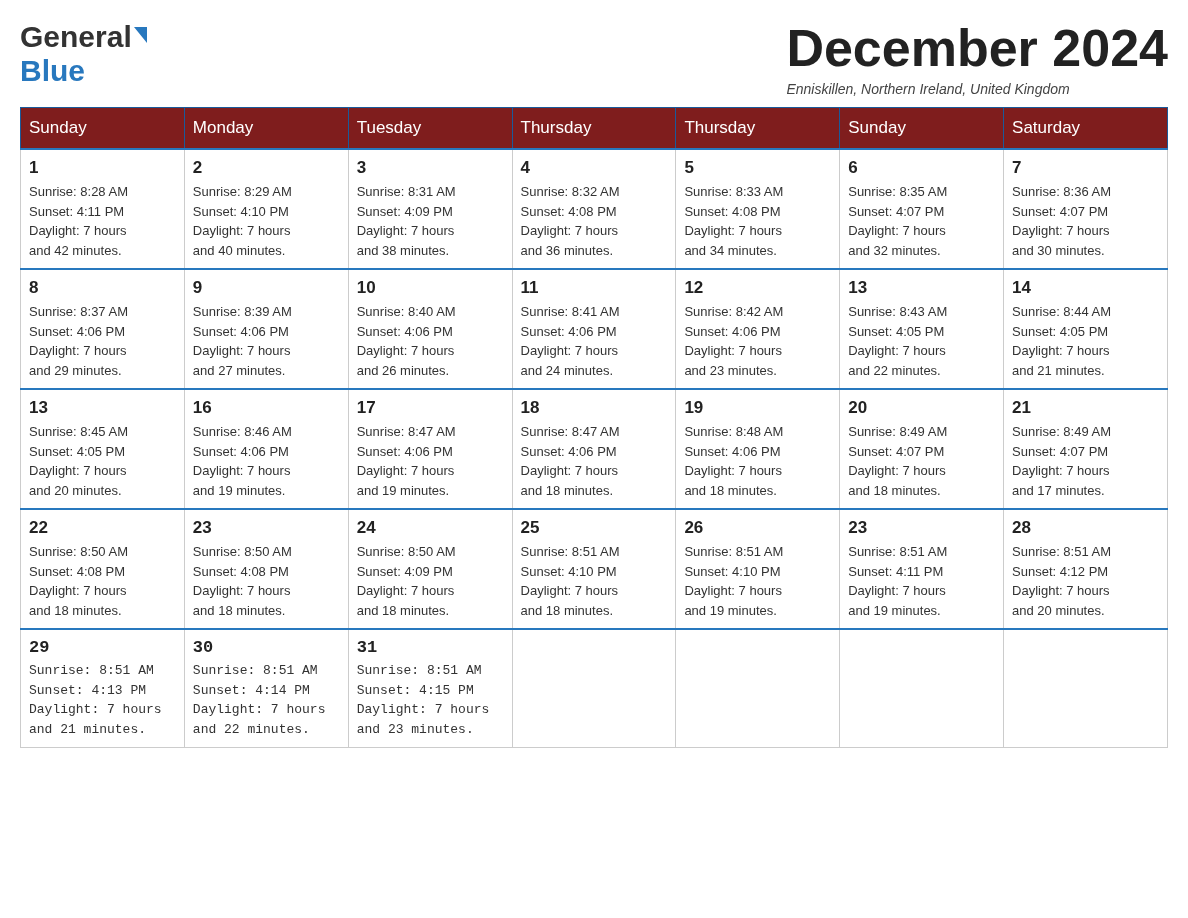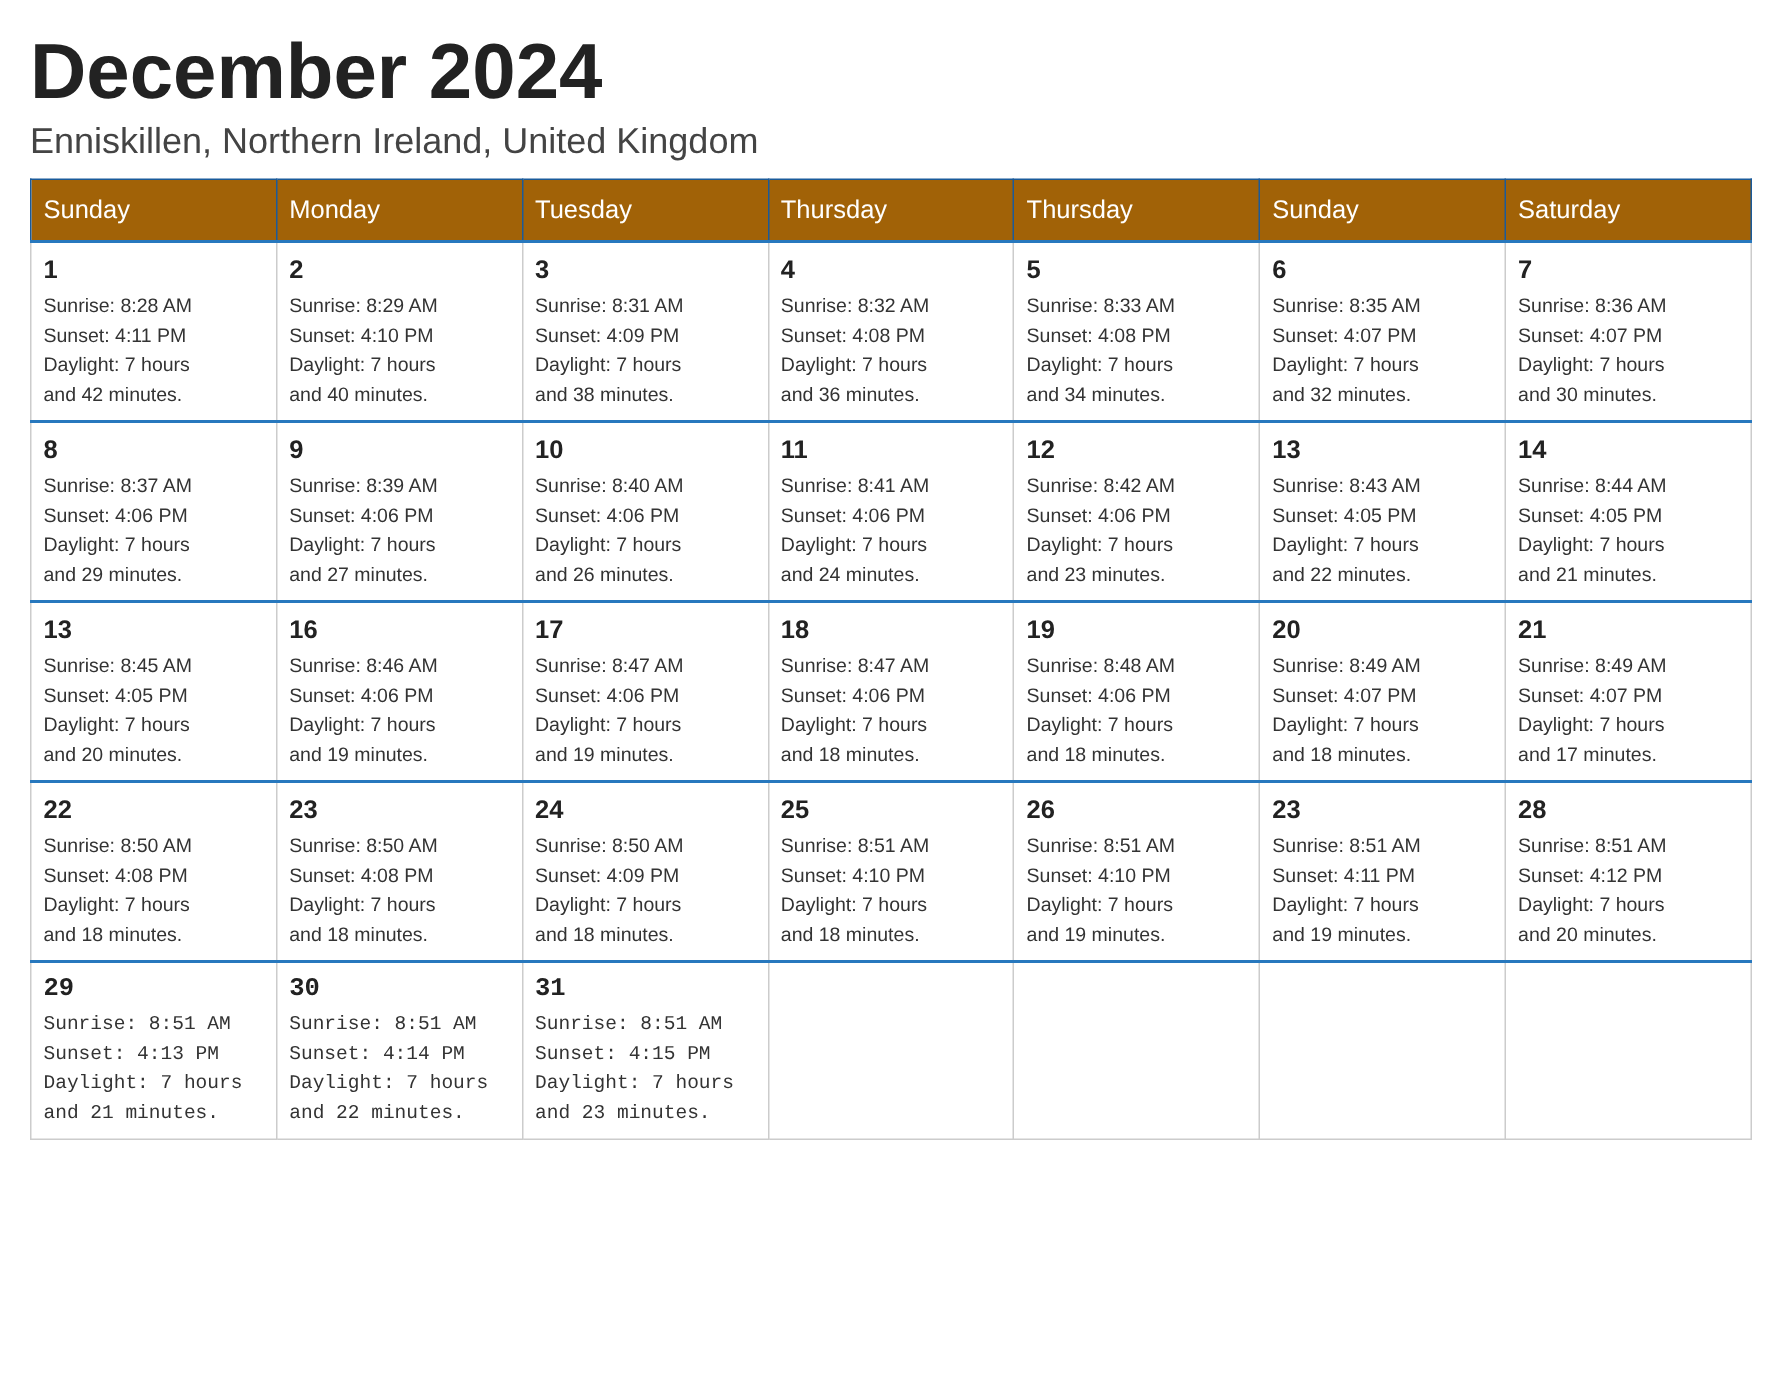--- a/index.html
+++ b/index.html
@@ -18,31 +18,32 @@
     }
     .title-area {
     }
     .month-title {
       font-size: 52px;
       font-weight: bold;
       color: #222;
       line-height: 1.1;
     }
     .location-title {
-      font-size: 24px;
+      font-size: 14px;
       color: #444;
       margin-top: 4px;
+      font-style: italic;
     }
     .calendar {
       width: 100%;
       border-collapse: collapse;
       margin-top: 10px;
     }
     .calendar th {
-      background-color: #a16207;
+      background-color: #7f1d1d;
       color: #fff;
       padding: 10px 8px;
       text-align: left;
       font-size: 17px;
       font-weight: normal;
       border: 1px solid #1a5a9a;
     }
     .calendar td {
       vertical-align: top;
       padding: 8px;
@@ -100,20 +101,31 @@
     .logo-blue {
       font-size: 30px;
       font-weight: bold;
       color: #2878be;
     }
   </style>
 </head>
 <body>
 
 <div class="header">
+  <div class="logo-container">
+    <div>
+      <div style="display:flex; align-items:center;">
+        <span class="logo-general">General</span>
+        <span class="logo-icon"></span>
+      </div>
+      <div>
+        <span class="logo-blue">Blue</span>
+      </div>
+    </div>
+  </div>
   <div class="title-area">
     <div class="month-title">December 2024</div>
     <div class="location-title">Enniskillen, Northern Ireland, United Kingdom</div>
   </div>
 </div>
 
 <table class="calendar">
   <thead>
     <tr>
       <th>Sunday</th>

